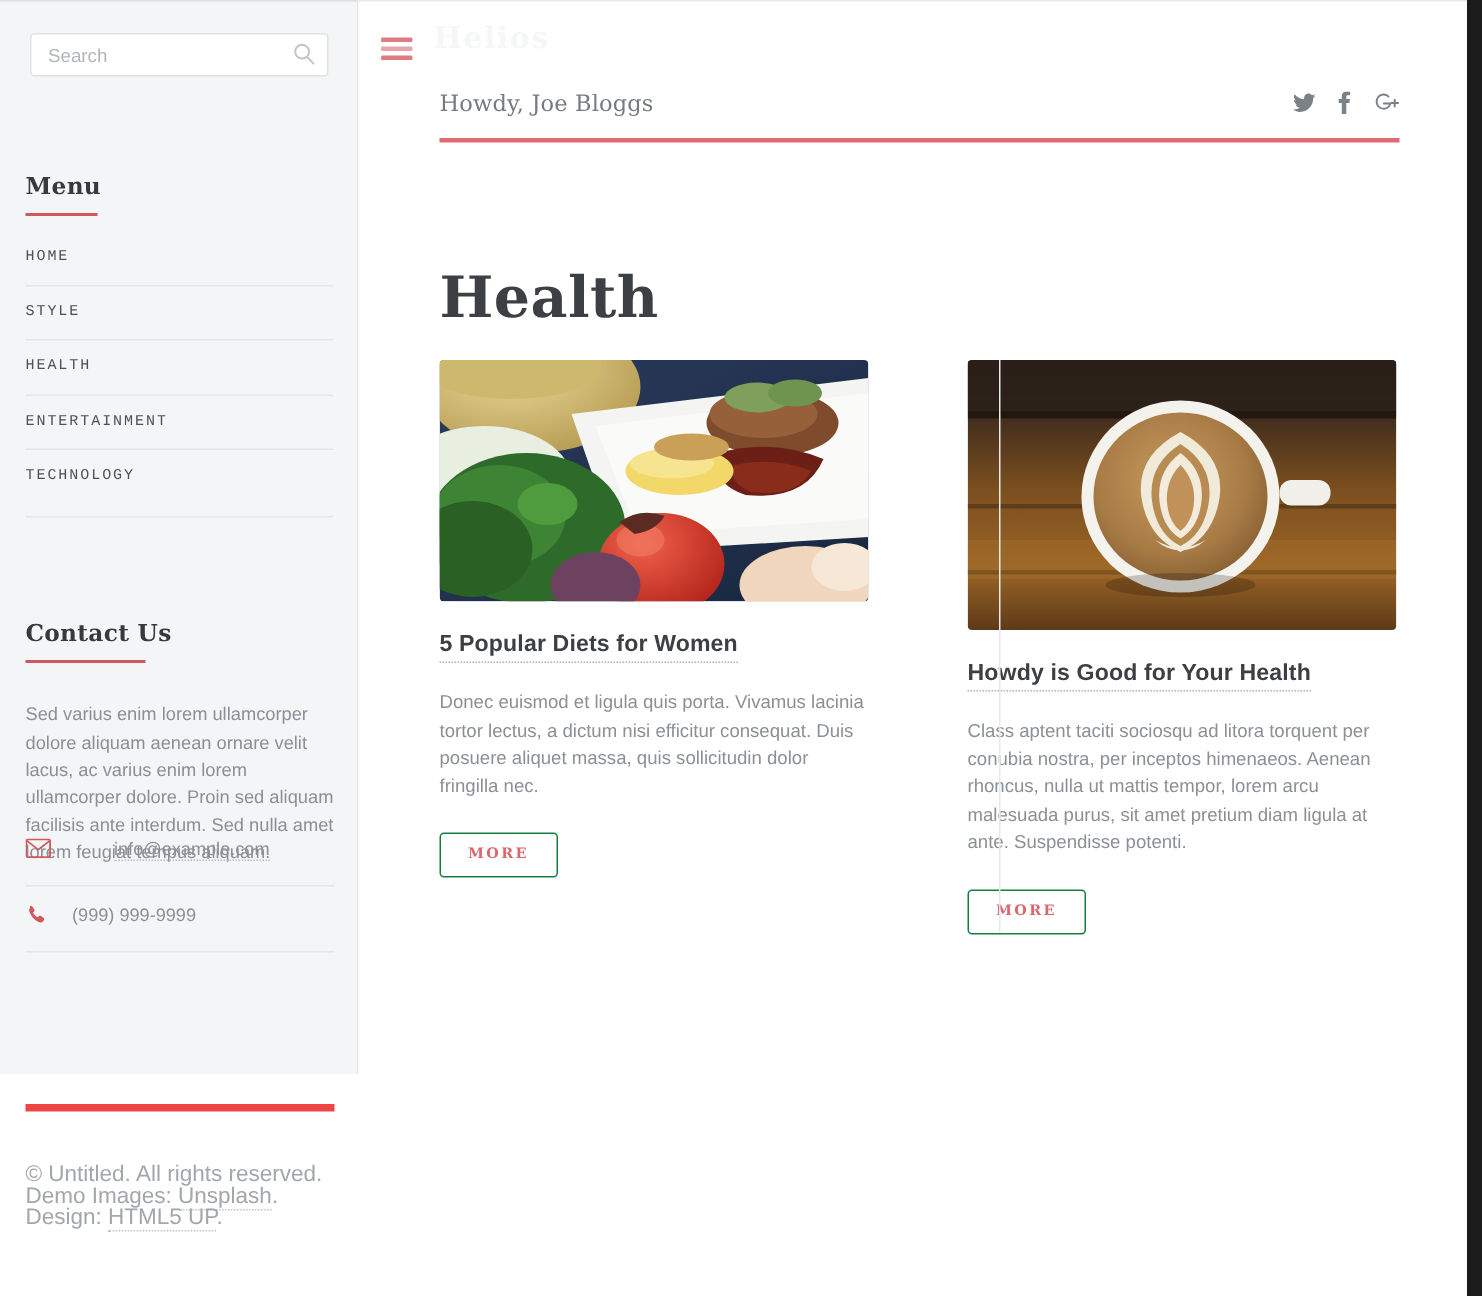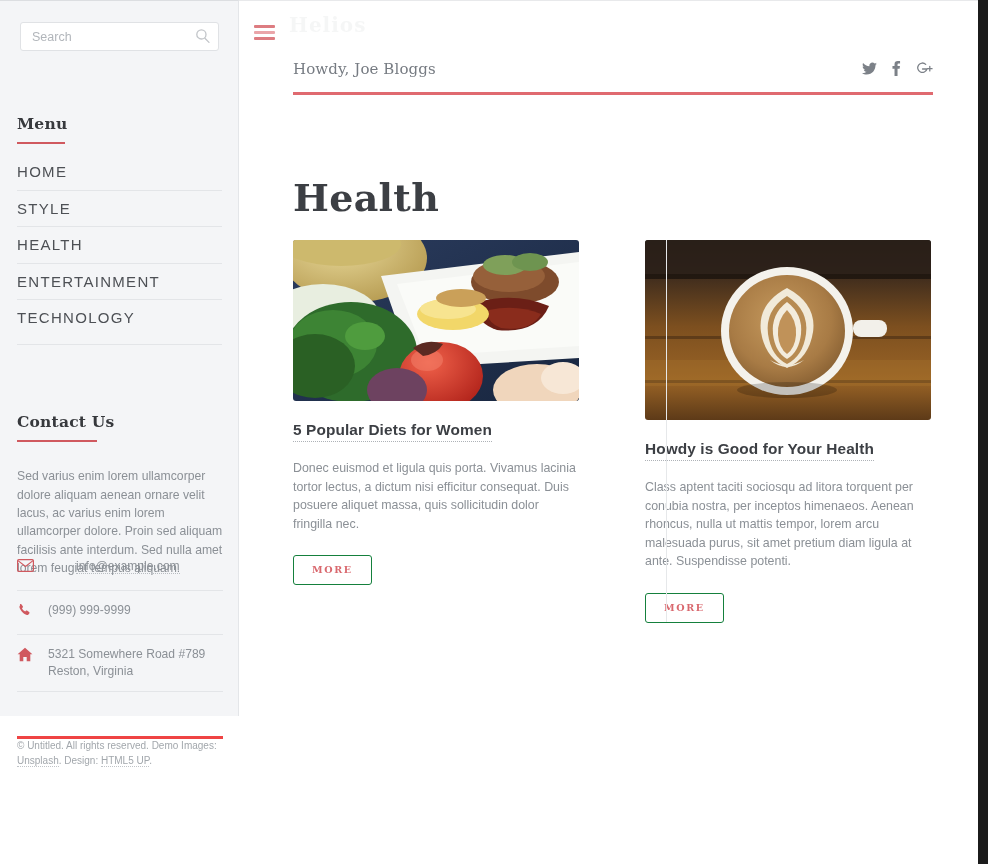--- a/index.html
+++ b/index.html
@@ -74,22 +74,22 @@
   .nav {
     position: absolute;
     left: 17px; top: 153px;
     width: 205px;
   }
   .nav-item {
     display: block;
     height: 36.5px;
     line-height: 36.5px;
     border-bottom: 1px solid #e3e5e8;
-    font-family: Liberation Sans, sans-serif;
-    font-size: 15px;
+    font-family: Liberation Mono, monospace;
+    font-size: 10px;
     letter-spacing: 1.3px;
     color: #4d5055;
     text-decoration: none;
     cursor: pointer;
   }
   .nav-item:last-child { border-bottom: none; }
   .nav-gap {
     position: absolute;
     left: 17px; top: 343px;
     width: 205px; height: 1px;
@@ -135,23 +135,24 @@
     color: #8b9096;
     text-decoration: none;
     border-bottom: 1px dotted #b9bdc2;
     margin-left: 28px;
   }
 
   .colophon {
     position: absolute;
     left: 17px; top: 735px;
     width: 206px;
-    border-top: 3px solid #ef4444;
+    padding-top: 35px;
+    border-top: 5px solid #ef4444;
     font-family: "Liberation Sans", sans-serif;
-    font-size: 10px;
+    font-size: 15px;
     line-height: 14.5px;
     color: #a2a7ac;
   }
   .colophon a {
     color: #a2a7ac;
     text-decoration: none;
     border-bottom: 1px dotted #c0c4c8;
   }
 
   
@@ -350,31 +351,20 @@
 
       <div class="contact-row">
         <span class="ic">
           <svg width="15" height="15" viewBox="0 0 16 16" fill="currentColor">
             <path d="M3.2 1.3c.5-.4 1.2-.3 1.6.2l1.4 1.9c.3.5.3 1.1-.1 1.5l-.8.8c.7 1.5 1.9 2.7 3.4 3.4l.8-.8c.4-.4 1-.4 1.5-.1l1.9 1.4c.5.4.6 1.1.2 1.6l-.9 1.1c-.4.5-1.1.7-1.7.5C7.3 12 4 8.7 2.6 4.6c-.2-.6 0-1.3.5-1.7l.1-1.6z"></path>
           </svg>
         </span>
         <span class="tx">(999) 999-9999</span>
       </div>
 
-      <div class="contact-row">
-        <span class="ic">
-          <svg width="16" height="15" viewBox="0 0 16 15" fill="currentColor">
-            <path d="M8 0.8 L15.4 7.2 H13.3 V14.2 H9.7 V10.1 H6.3 V14.2 H2.7 V7.2 H0.6 Z"></path>
-          </svg>
-        </span>
-        <span class="tx">
-          <span>5321 Somewhere Road #789</span><br>
-          <span>Reston, Virginia</span>
-        </span>
-      </div>
 
     </div>
 
     <div class="colophon">
       <span>© Untitled. All rights reserved. Demo Images: </span><a>Unsplash</a><span>. Design: </span><a>HTML5 UP</a><span>.</span>
     </div>
 
   </aside>
 
   <main id="main">

